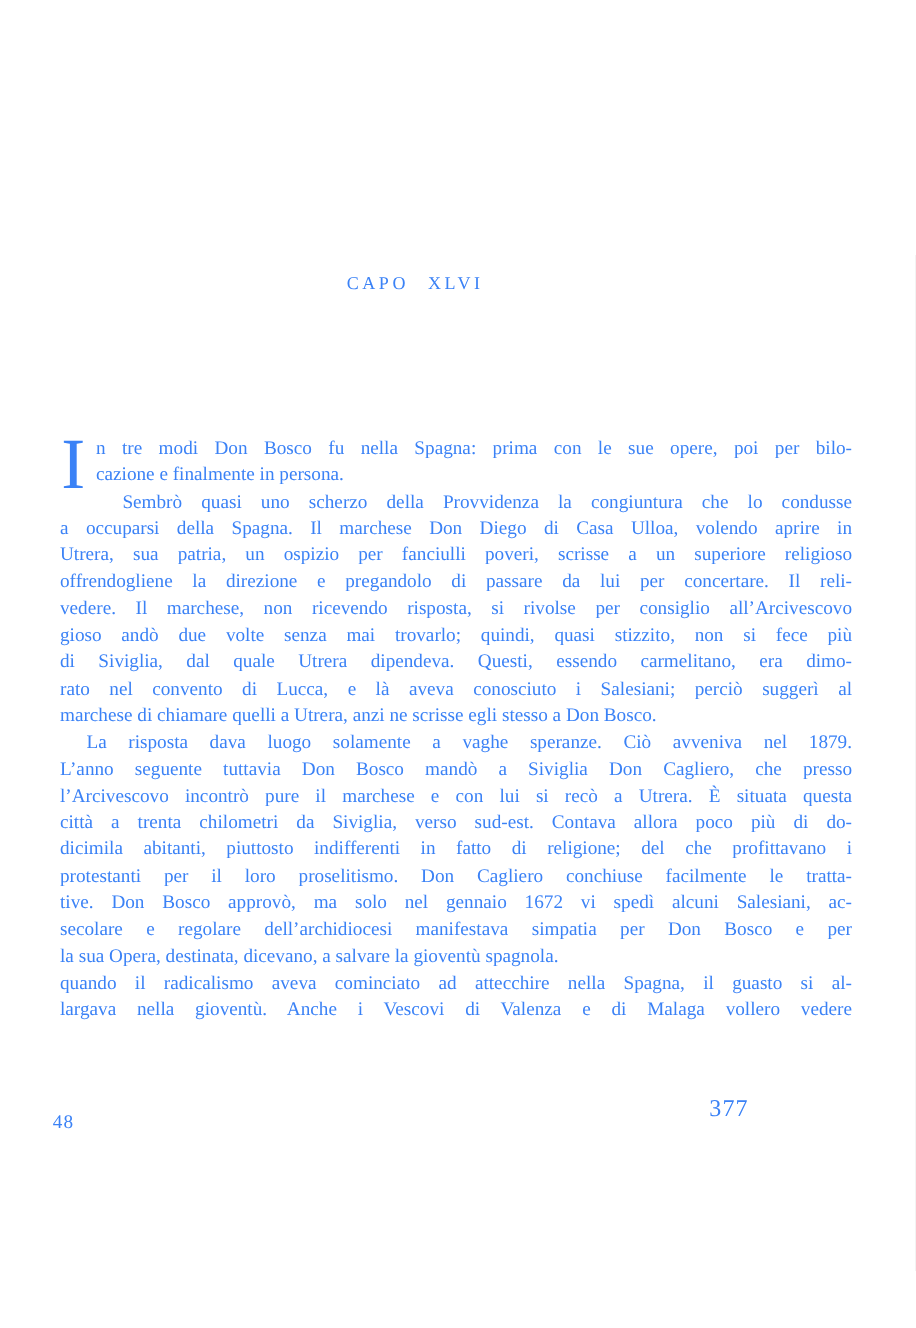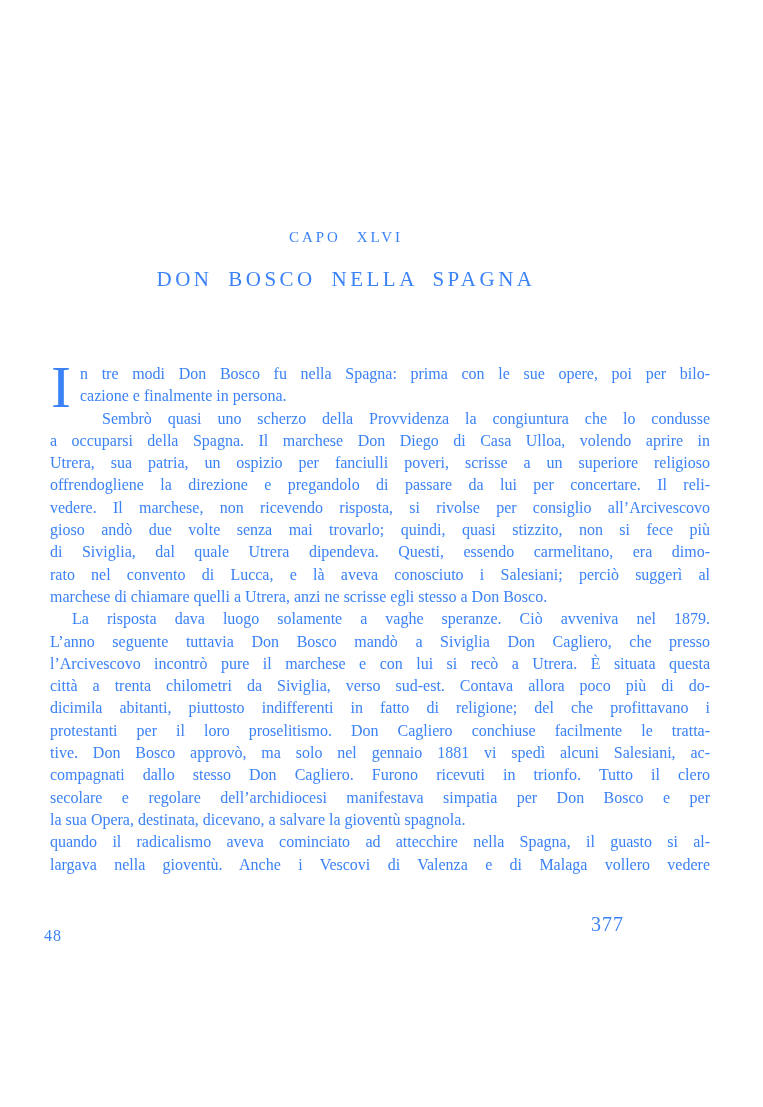--- a/index.html
+++ b/index.html
@@ -68,21 +68,20 @@
     top: 913px;
     font-size: 20px;
     letter-spacing: 1px;
   }
 </style>
 </head>
 <body>
 
 <div class="page">
   <div class="heading-block chapter">CAPO XLVI</div>
-  <div class="heading-block title">DON BOSCO NELLA SPAGNA</div>
 
   <div class="body-text">
       <div class="para">
         <span class="dropcap">I</span>
         <div class="line">n tre modi Don Bosco fu nella Spagna: prima con le sue opere, poi per bilo-</div>
         <div class="line no-just">cazione e finalmente in persona.</div>
       </div>
       <div class="para">
         <div class="line indent">Sembrò quasi uno scherzo della Provvidenza la congiuntura che lo condusse</div>
         <div class="line">a occuparsi della Spagna. Il marchese Don Diego di Casa Ulloa, volendo aprire in</div>
@@ -94,22 +93,21 @@
         <div class="line">rato nel convento di Lucca, e là aveva conosciuto i Salesiani; perciò suggerì al</div>
         <div class="line no-just">marchese di chiamare quelli a Utrera, anzi ne scrisse egli stesso a Don Bosco.</div>
       </div>
       <div class="para">
         <div class="line indent">La risposta dava luogo solamente a vaghe speranze. Ciò avveniva nel 1879.</div>
         <div class="line">L’anno seguente tuttavia Don Bosco mandò a Siviglia Don Cagliero, che presso</div>
         <div class="line">l’Arcivescovo incontrò pure il marchese e con lui si recò a Utrera. È situata questa</div>
         <div class="line">città a trenta chilometri da Siviglia, verso sud-est. Contava allora poco più di do-</div>
         <div class="line">dicimila abitanti, piuttosto indifferenti in fatto di religione; del che profittavano i</div>
         <div class="line">protestanti per il loro proselitismo. Don Cagliero conchiuse facilmente le tratta-</div>
-        <div class="line">tive. Don Bosco approvò, ma solo nel gennaio 1881 vi spedì alcuni Salesiani, ac-</div>
-        <div class="line">compagnati dallo stesso Don Cagliero. Furono ricevuti in trionfo. Tutto il clero</div>
+        <div class="line">tive. Don Bosco approvò, ma solo nel gennaio 1672 vi spedì alcuni Salesiani, ac-</div>
         <div class="line">secolare e regolare dell’archidiocesi manifestava simpatia per Don Bosco e per</div>
         <div class="line no-just">la sua Opera, destinata, dicevano, a salvare la gioventù spagnola.</div>
       </div>
       <div class="para">
         <div class="line">quando il radicalismo aveva cominciato ad attecchire nella Spagna, il guasto si al-</div>
         <div class="line">largava nella gioventù. Anche i Vescovi di Valenza e di Malaga vollero vedere</div>
       </div>
     </div>
 
   <div class="footer-sig">48</div>

